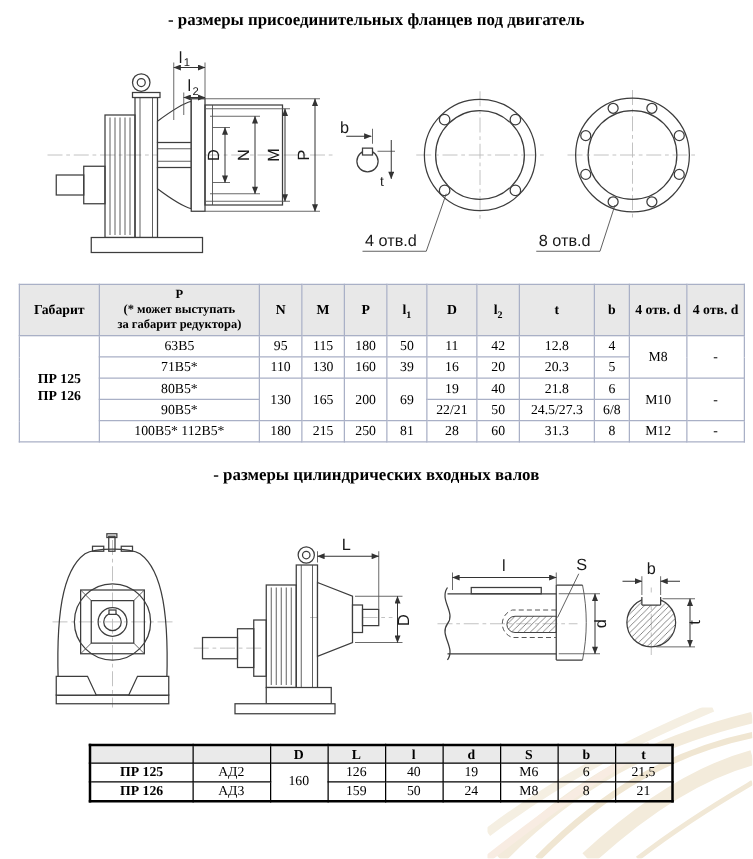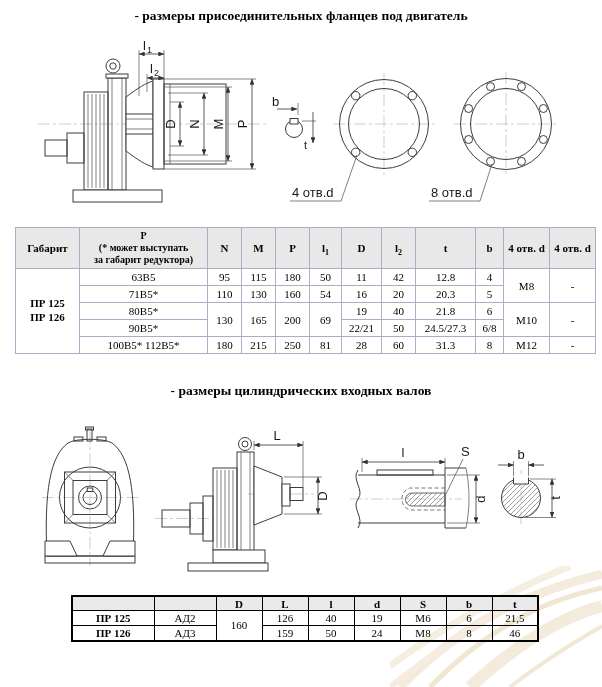--- a/index.html
+++ b/index.html
@@ -1,21 +1,21 @@
 <!DOCTYPE html>
 <html><head>
 <meta charset="utf-8">
 <style>
   html,body{margin:0;padding:0;}
   .page{position:relative;width:602px;height:687px;background:#ffffff;overflow:hidden;
         font-family:"Liberation Serif",serif;color:#000;padding-left:43px;}
   .hd{position:absolute;left:0;width:602px;text-align:center;
       font-weight:bold;font-size:13.5px;font-family:"Liberation Serif",serif;}
   #hd1{top:8px;}
-  #hd2{top:383px;}
+  #hd2{top:372px;}
   svg text{font-family:"Liberation Sans",sans-serif;fill:#1a1a1a;}
   .dimtxt{font-size:13px;}
   .smtxt{font-size:11px;}
   .subtxt{font-size:9px;}
   .lbl{font-size:13px;}
   .ln{stroke:#3d3d3d;stroke-width:1;fill:none;}
   .lnw{stroke:#3d3d3d;stroke-width:1;fill:#ffffff;}
   .thin{stroke:#4a4a4a;stroke-width:0.7;fill:none;}
   .cl{stroke:#b9b9b9;stroke-width:0.7;fill:none;stroke-dasharray:12 3 3 3;}
   .ext{stroke:#555;stroke-width:0.7;fill:none;}
@@ -218,21 +218,21 @@
         <td>12.8</td>
         <td>4</td>
         <td rowspan="2">M8</td>
         <td rowspan="2">-</td>
       </tr>
       <tr>
         <td>71B5*</td>
         <td>110</td>
         <td>130</td>
         <td>160</td>
-        <td>54</td>
+        <td>39</td>
         <td>16</td>
         <td>20</td>
         <td>20.3</td>
         <td>5</td>
       </tr>
       <tr>
         <td>80B5*</td>
         <td rowspan="2">130</td>
         <td rowspan="2">165</td>
         <td rowspan="2">200</td>
@@ -413,18 +413,18 @@
         <td>21,5</td>
       </tr>
       <tr>
         <td class="gab">ПР 126</td>
         <td>АД3</td>
         <td>159</td>
         <td>50</td>
         <td>24</td>
         <td>М8</td>
         <td>8</td>
-        <td>46</td>
+        <td>21</td>
       </tr>
     </tbody>
   </table>
 
 </div>
 
 </body></html>

